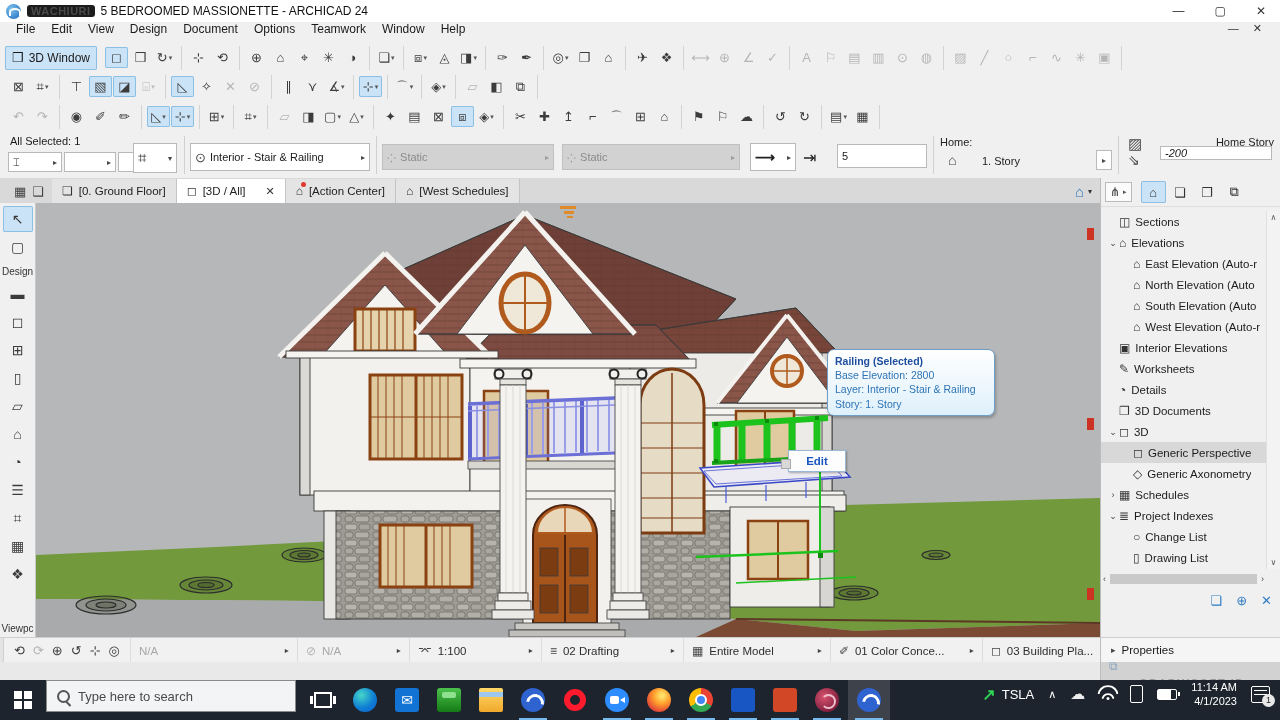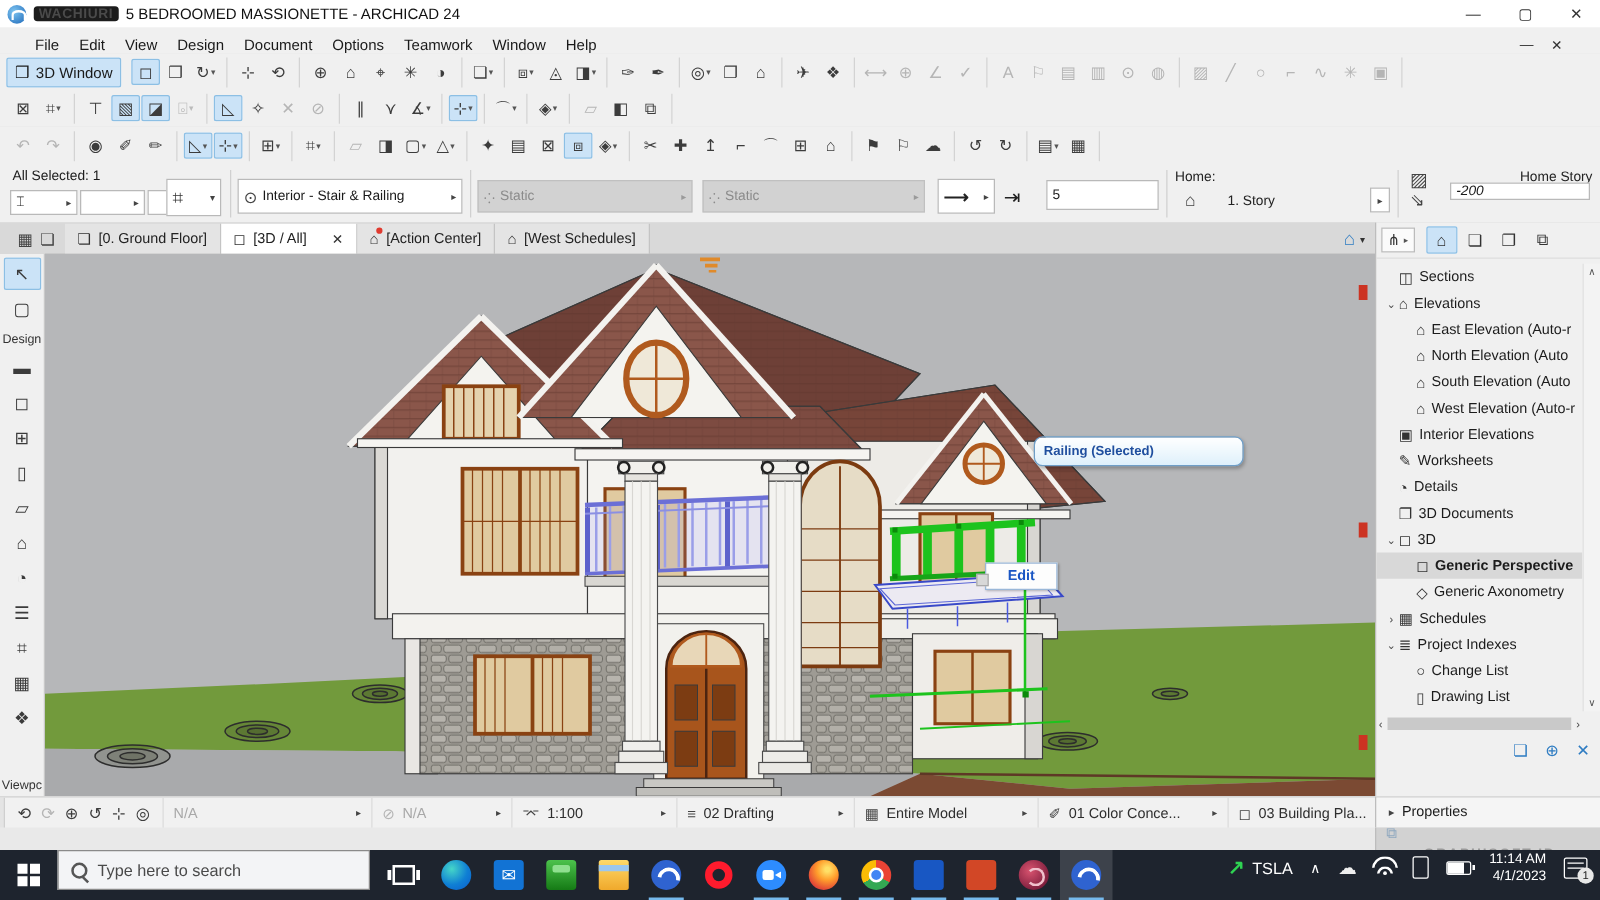--- a/index.html
+++ b/index.html
@@ -8,21 +8,21 @@
   .abs{position:absolute;}
   
   .titlebar{top:0;left:0;right:0;height:22px;background:#fff;display:flex;align-items:center;gap:6px;padding:0 6px;}
   .logo{width:15px;height:15px;border-radius:50%;background:radial-gradient(circle at 35% 35%,#7ec4f0,#1a66b8);position:relative;flex:0 0 auto;}
   .logo::after{content:"";position:absolute;left:3px;top:4px;width:8px;height:6px;border:2px solid #fff;border-bottom:none;border-radius:50% 50% 0 0;}
   .redacted{background:#1c1c1c;color:#4a4a4a;font-weight:bold;padding:0 4px;border-radius:3px;letter-spacing:.5px;font-size:11px;}
   .wtitle{font-size:12px;color:#111;}
   .wbtns{margin-left:auto;display:flex;gap:30px;padding-right:8px;color:#333;font-size:12px;}
   .wbtns span{cursor:default;}
   
-  .menubar{top:22px;left:0;right:0;height:21px;background:#f0f0f0;display:flex;align-items:flex-end;padding:0 20px;border-bottom:1px solid #e3e3e3;}
+  .menubar{top:22px;left:0;right:0;height:21px;background:#f0f0f0;display:flex;align-items:flex-start;padding:0 8px;border-bottom:1px solid #e3e3e3;}
   .menu-item{padding:2px 8px;color:#1a1a1a;}
   .menu-right{margin-left:auto;display:flex;gap:14px;padding-right:10px;color:#333;font-size:11px;}
   
   .tb{left:0;right:0;background:#f0f0f0;display:flex;align-items:center;padding:0 2px;border-bottom:1px solid #ddd;overflow:hidden;}
   .tb1{top:43px;height:29px;}  .tb2{top:72px;height:29px;}  .tb3{top:101px;height:31px;}
   .tb-group{display:flex;align-items:center;gap:1px;padding:0 5px;border-right:1px solid #d3d3d3;height:24px;}
   .tb-btn{min-width:21px;height:21px;display:flex;align-items:center;justify-content:center;border-radius:2px;color:#3c3c3c;font-size:13px;padding:0 1px;}
   .tb-btn .g{line-height:1;}
   .tb-btn.a{background:var(--accent-light);box-shadow:inset 0 0 0 1px var(--accent-border);}
   .tb-btn.d{color:#b5b5b5;}
@@ -65,21 +65,21 @@
   .nav-header{display:flex;align-items:center;gap:3px;padding:3px 4px;border-bottom:1px solid #ddd;}
   .nav-chooser{display:flex;align-items:center;gap:2px;border:1px solid #bbb;background:#fbfbfb;padding:2px 4px;font-size:12px;color:#333;}
   .nav-chooser .dd{font-size:7px;}
   .nav-tabbtn{width:25px;height:22px;display:flex;align-items:center;justify-content:center;font-size:13px;color:#333;border-radius:2px;}
   .nav-tabbtn.a{background:var(--accent-light);box-shadow:inset 0 0 0 1px var(--accent-border);}
   .nav-tree{position:absolute;left:0;top:33px;right:14px;height:358px;overflow:hidden;}
   .trow{display:flex;align-items:center;height:21px;font-size:11.5px;color:#1c1c1c;white-space:nowrap;}
   .trow .exp{width:12px;font-size:9px;color:#444;text-align:center;flex:0 0 auto;}
   .trow .nic{font-size:12px;color:#333;margin-right:5px;flex:0 0 auto;}
   .trow.sel{background:#d8d8d8;}
-  .trow.bold .tl{font-weight:bold;}
+  .trow.bold .tl{font-weight:normal;}
   .trow .tl{overflow:hidden;}
   .vscroll{position:absolute;right:0;top:33px;width:14px;height:358px;background:#f3f3f3;border-left:1px solid #e0e0e0;display:flex;flex-direction:column;align-items:center;justify-content:space-between;font-size:8px;color:#555;padding:2px 0;box-sizing:border-box;}
   .hscroll{position:absolute;left:2px;right:16px;top:393px;height:15px;display:flex;align-items:center;font-size:9px;color:#444;}
   .hscroll .thumb{flex:1;height:10px;background:#c9c9c9;margin:0 4px;}
   .nav-bottom-icons{position:absolute;right:8px;top:415px;display:flex;gap:14px;font-size:13px;color:#2e7cc2;}
   
   .statusbar{top:637px;left:0;width:1100px;height:25px;background:#f1f1f1;border-top:1px solid #cfcfcf;display:flex;align-items:stretch;font-size:11.5px;overflow:hidden;}
   .sb-docum{width:36px;background:#e4e4e4;border-right:1px solid #cfcfcf;display:flex;align-items:center;padding-left:3px;font-size:10.5px;color:#333;overflow:hidden;white-space:nowrap;}
   .sb-nav{display:flex;align-items:center;gap:8px;padding:0 10px;border-right:1px solid #dcdcdc;color:#3c3c3c;font-size:13px;}
   .sb-nav .d{color:#b5b5b5;}
@@ -914,20 +914,25 @@
         <g fill="#cc3322">
           <rect x="1051" y="25" width="7" height="12"></rect>
             <rect x="1051" y="215" width="7" height="12"></rect>
             <rect x="1051" y="385" width="7" height="12"></rect>
         </g>
       </svg>
 
       
       <div class="tooltip">
         <div class="tt-title">Railing (Selected)</div>
+        <div>
+            <div>Base Elevation: 2800</div>
+            <div>Layer: Interior - Stair &amp; Railing</div>
+            <div>Story: 1. Story</div>
+          </div>
       </div>
       
       <div class="editbtn">Edit</div>
     </div>
 
     <div class="navigator">
       <div class="nav-header">
         <span class="nav-chooser">
           <span>⋔</span>
           <span class="dd">▸</span>

